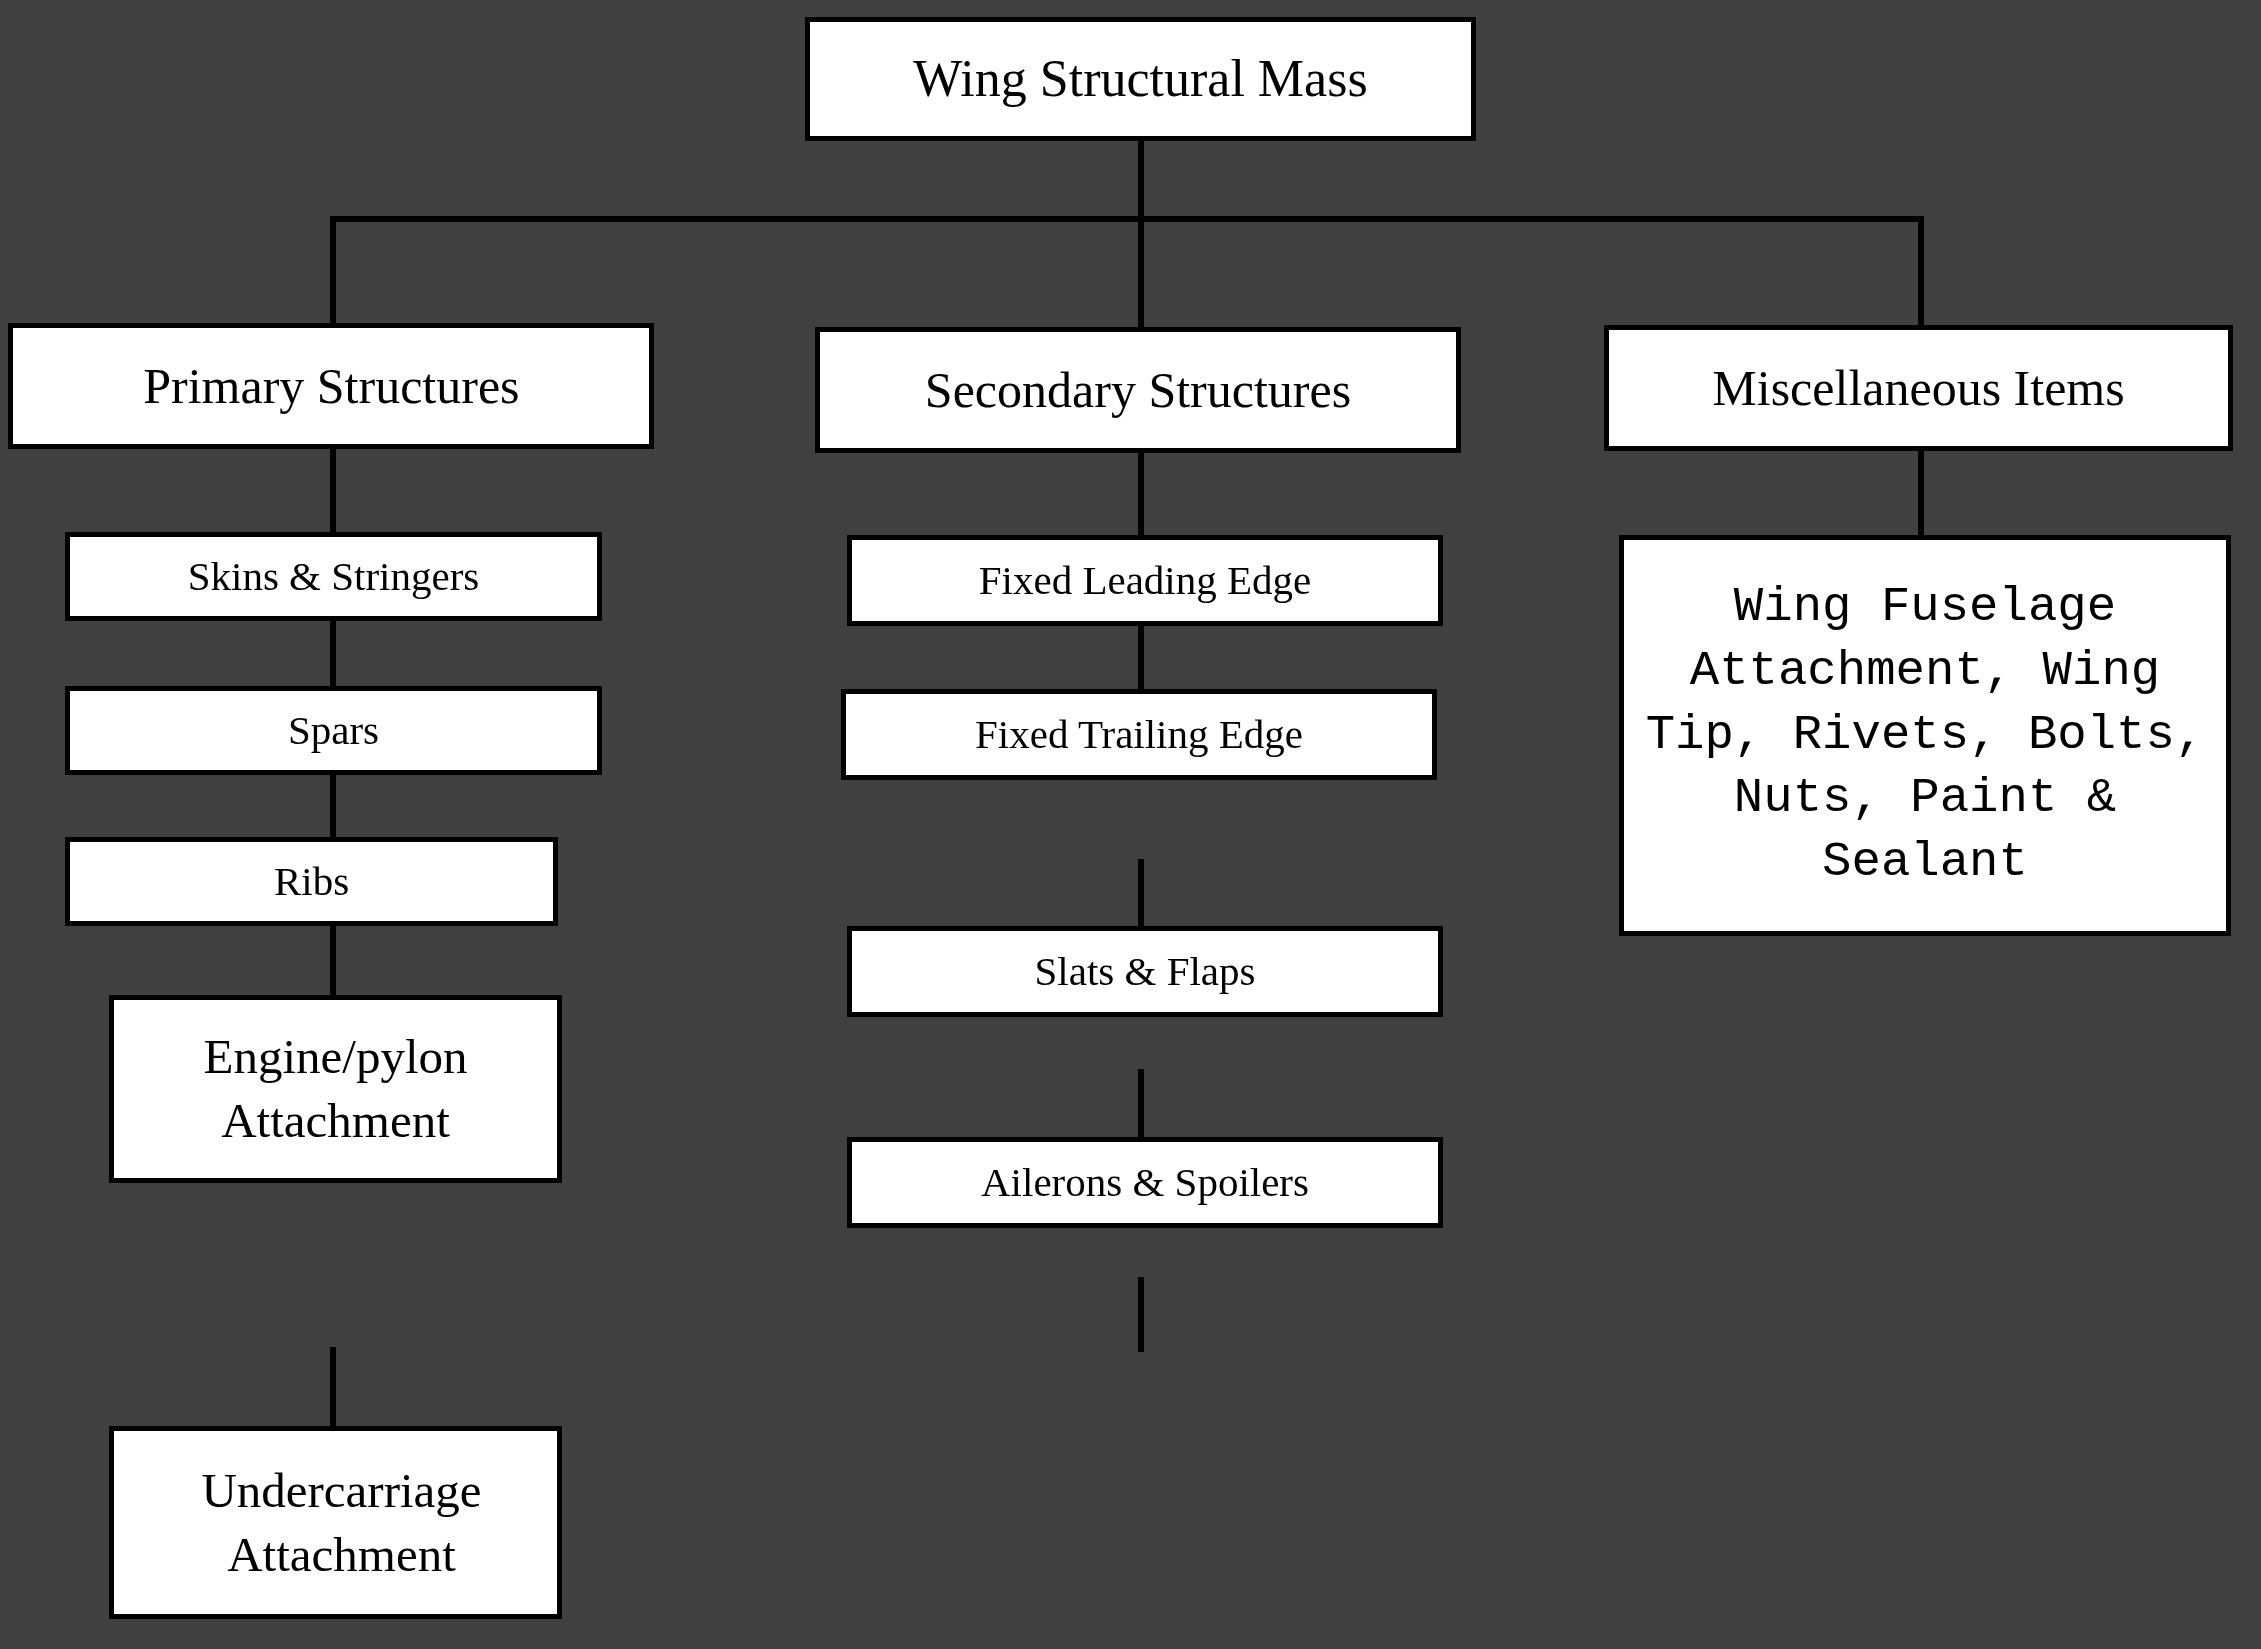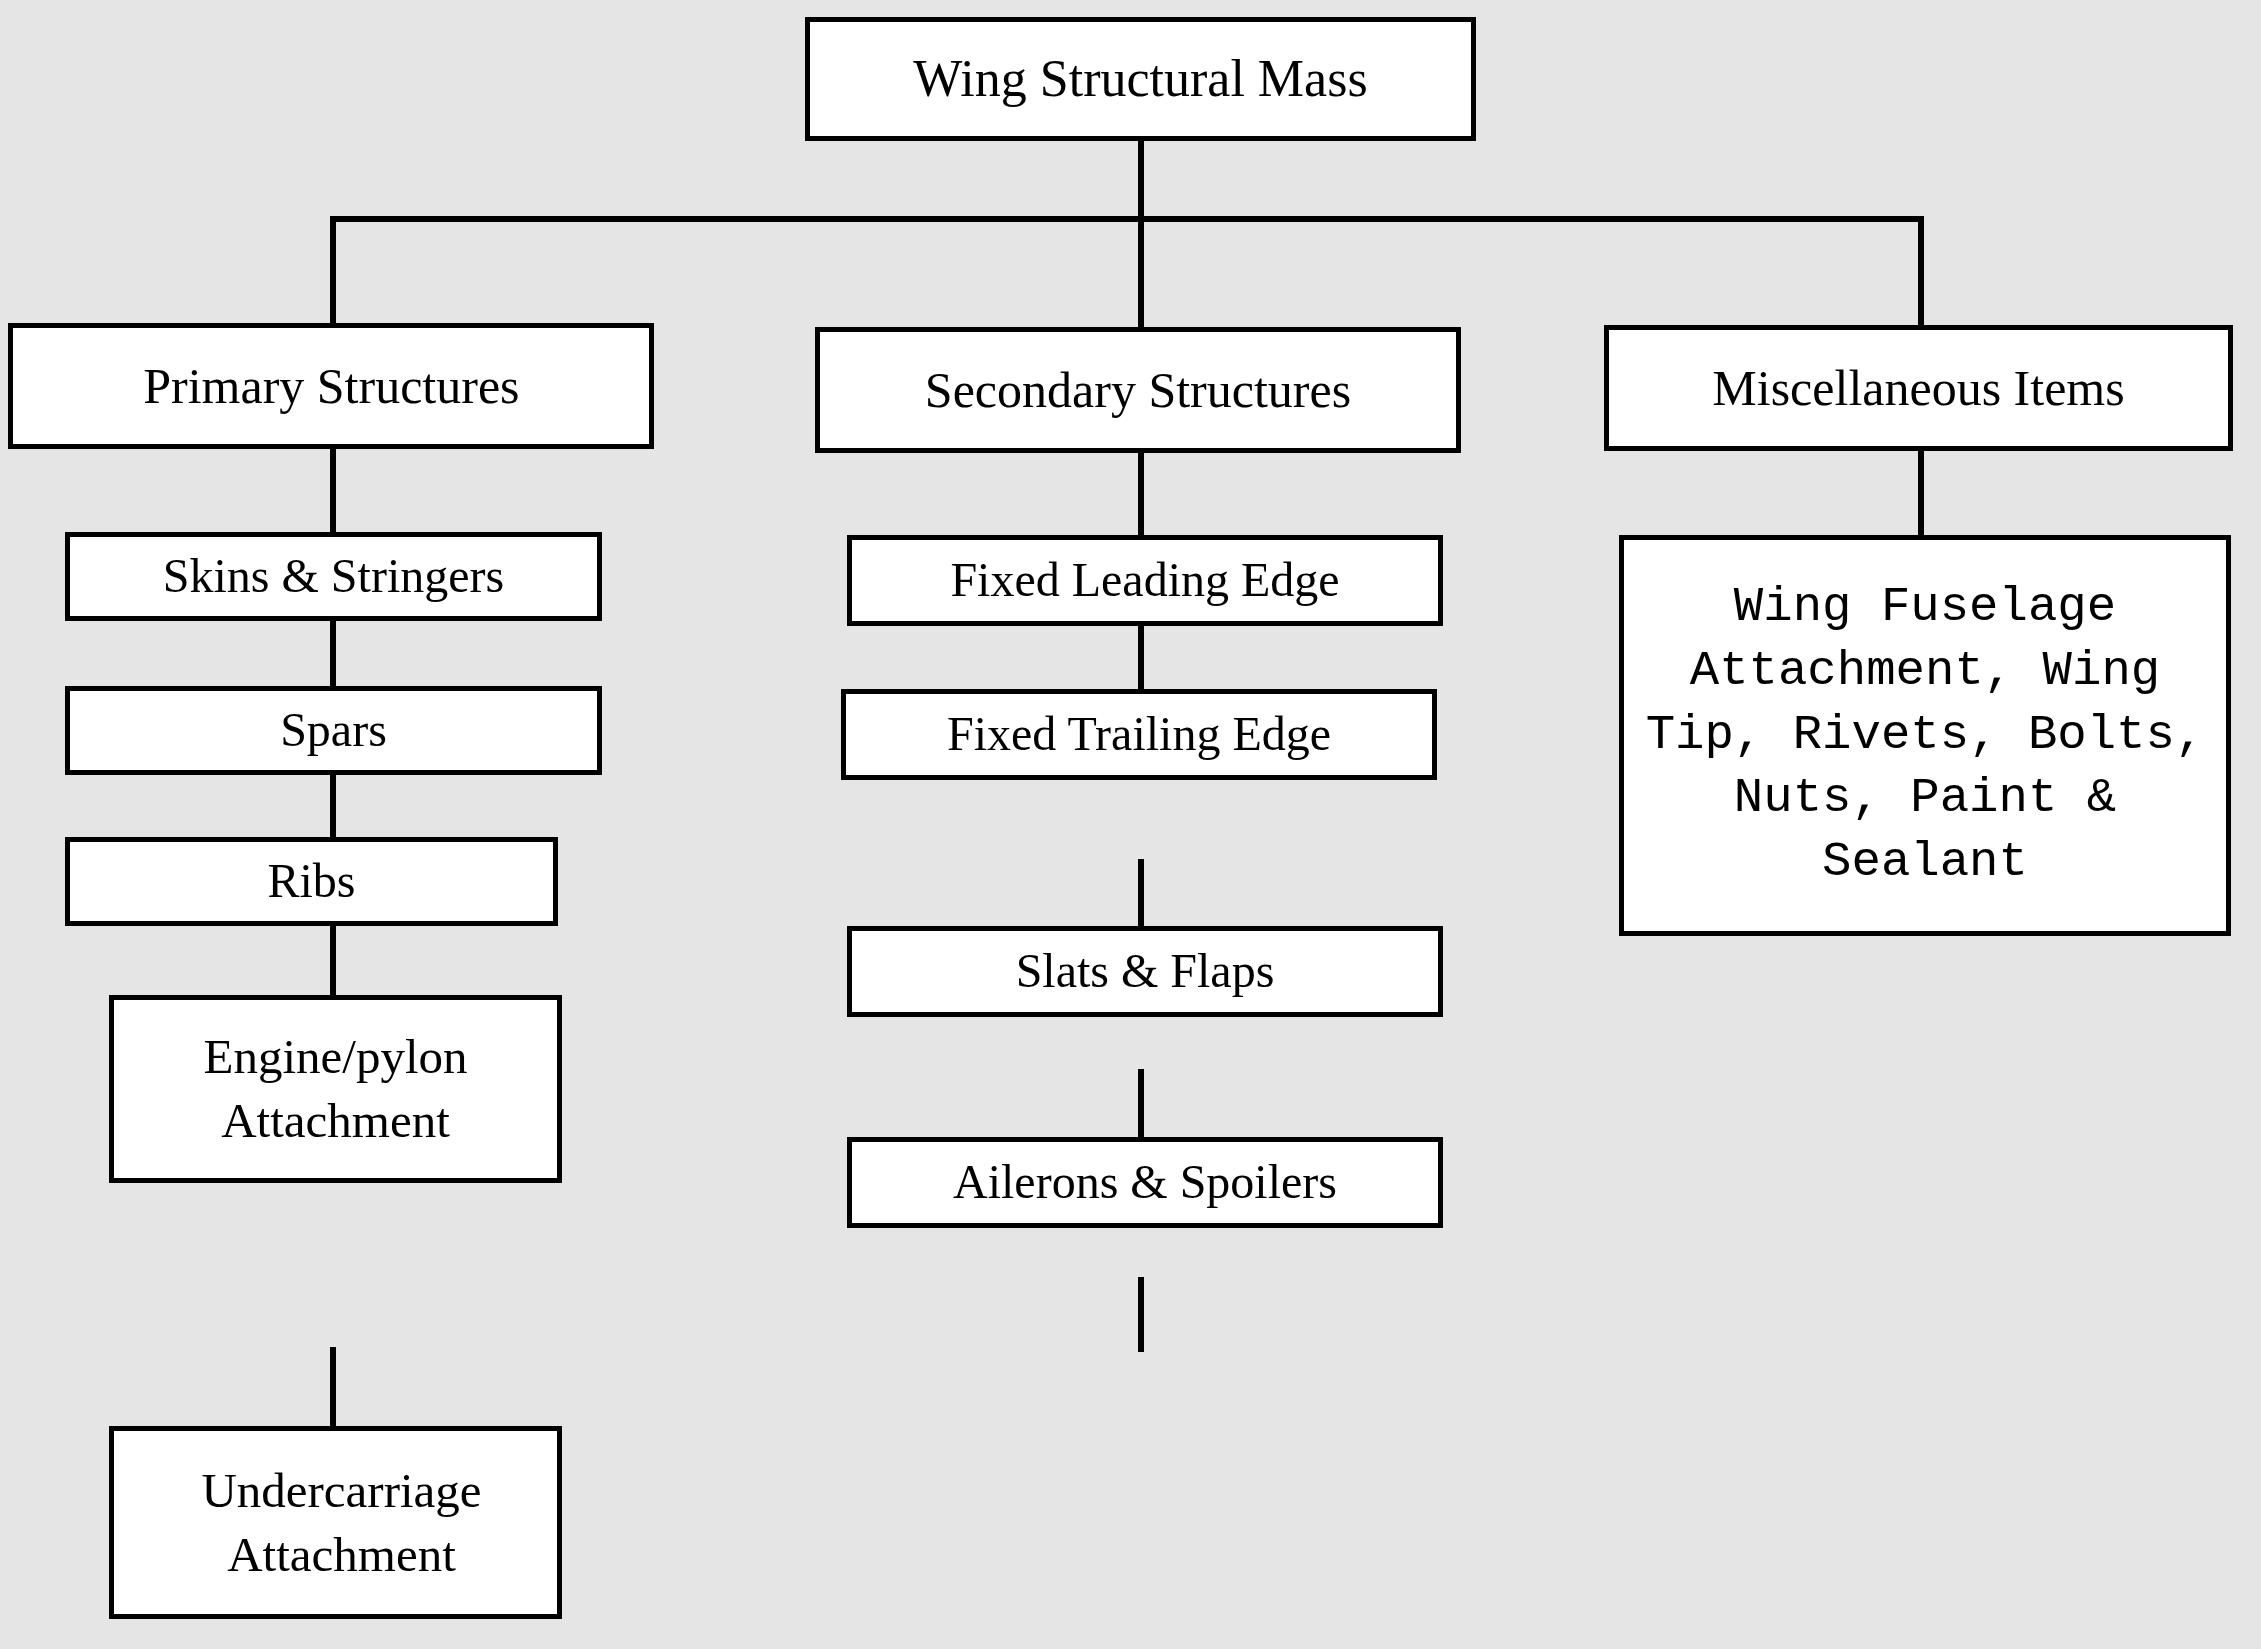--- a/index.html
+++ b/index.html
@@ -5,21 +5,21 @@
 <style>
   html, body {
     margin: 0;
     padding: 0;
     background: #ffffff;
   }
   #canvas {
     position: relative;
     width: 2261px;
     height: 1650px;
-    background: #e5e5e5;
+    background: #404040;
     overflow: hidden;
     font-family: "Liberation Serif", "DejaVu Serif", serif;
   }
   .node {
     position: absolute;
     box-sizing: border-box;
     border: 5.9px solid #000000;
     background: #ffffff;
     display: flex;
     align-items: center;
@@ -31,21 +31,21 @@
   .node .label {
     display: block;
     width: 100%;
     padding: 0 8.4px;
     line-height: 1.22;
     white-space: pre-line;
     font-size: 50px;
   }
   .node.root .label { font-size: 52px; }
   .node.tier1 .label { font-size: 50px; }
-  .node.leaf .label { font-size: 48px; }
+  .node.leaf .label { font-size: 41px; }
   .node.multiline .label { font-size: 49px; line-height: 1.30; }
 
   .edge {
     position: absolute;
     background: #000000;
     z-index: 1;
   }
   .edge.v { width: 5.9px; }
   .edge.h { height: 5.9px; }
 </style>

